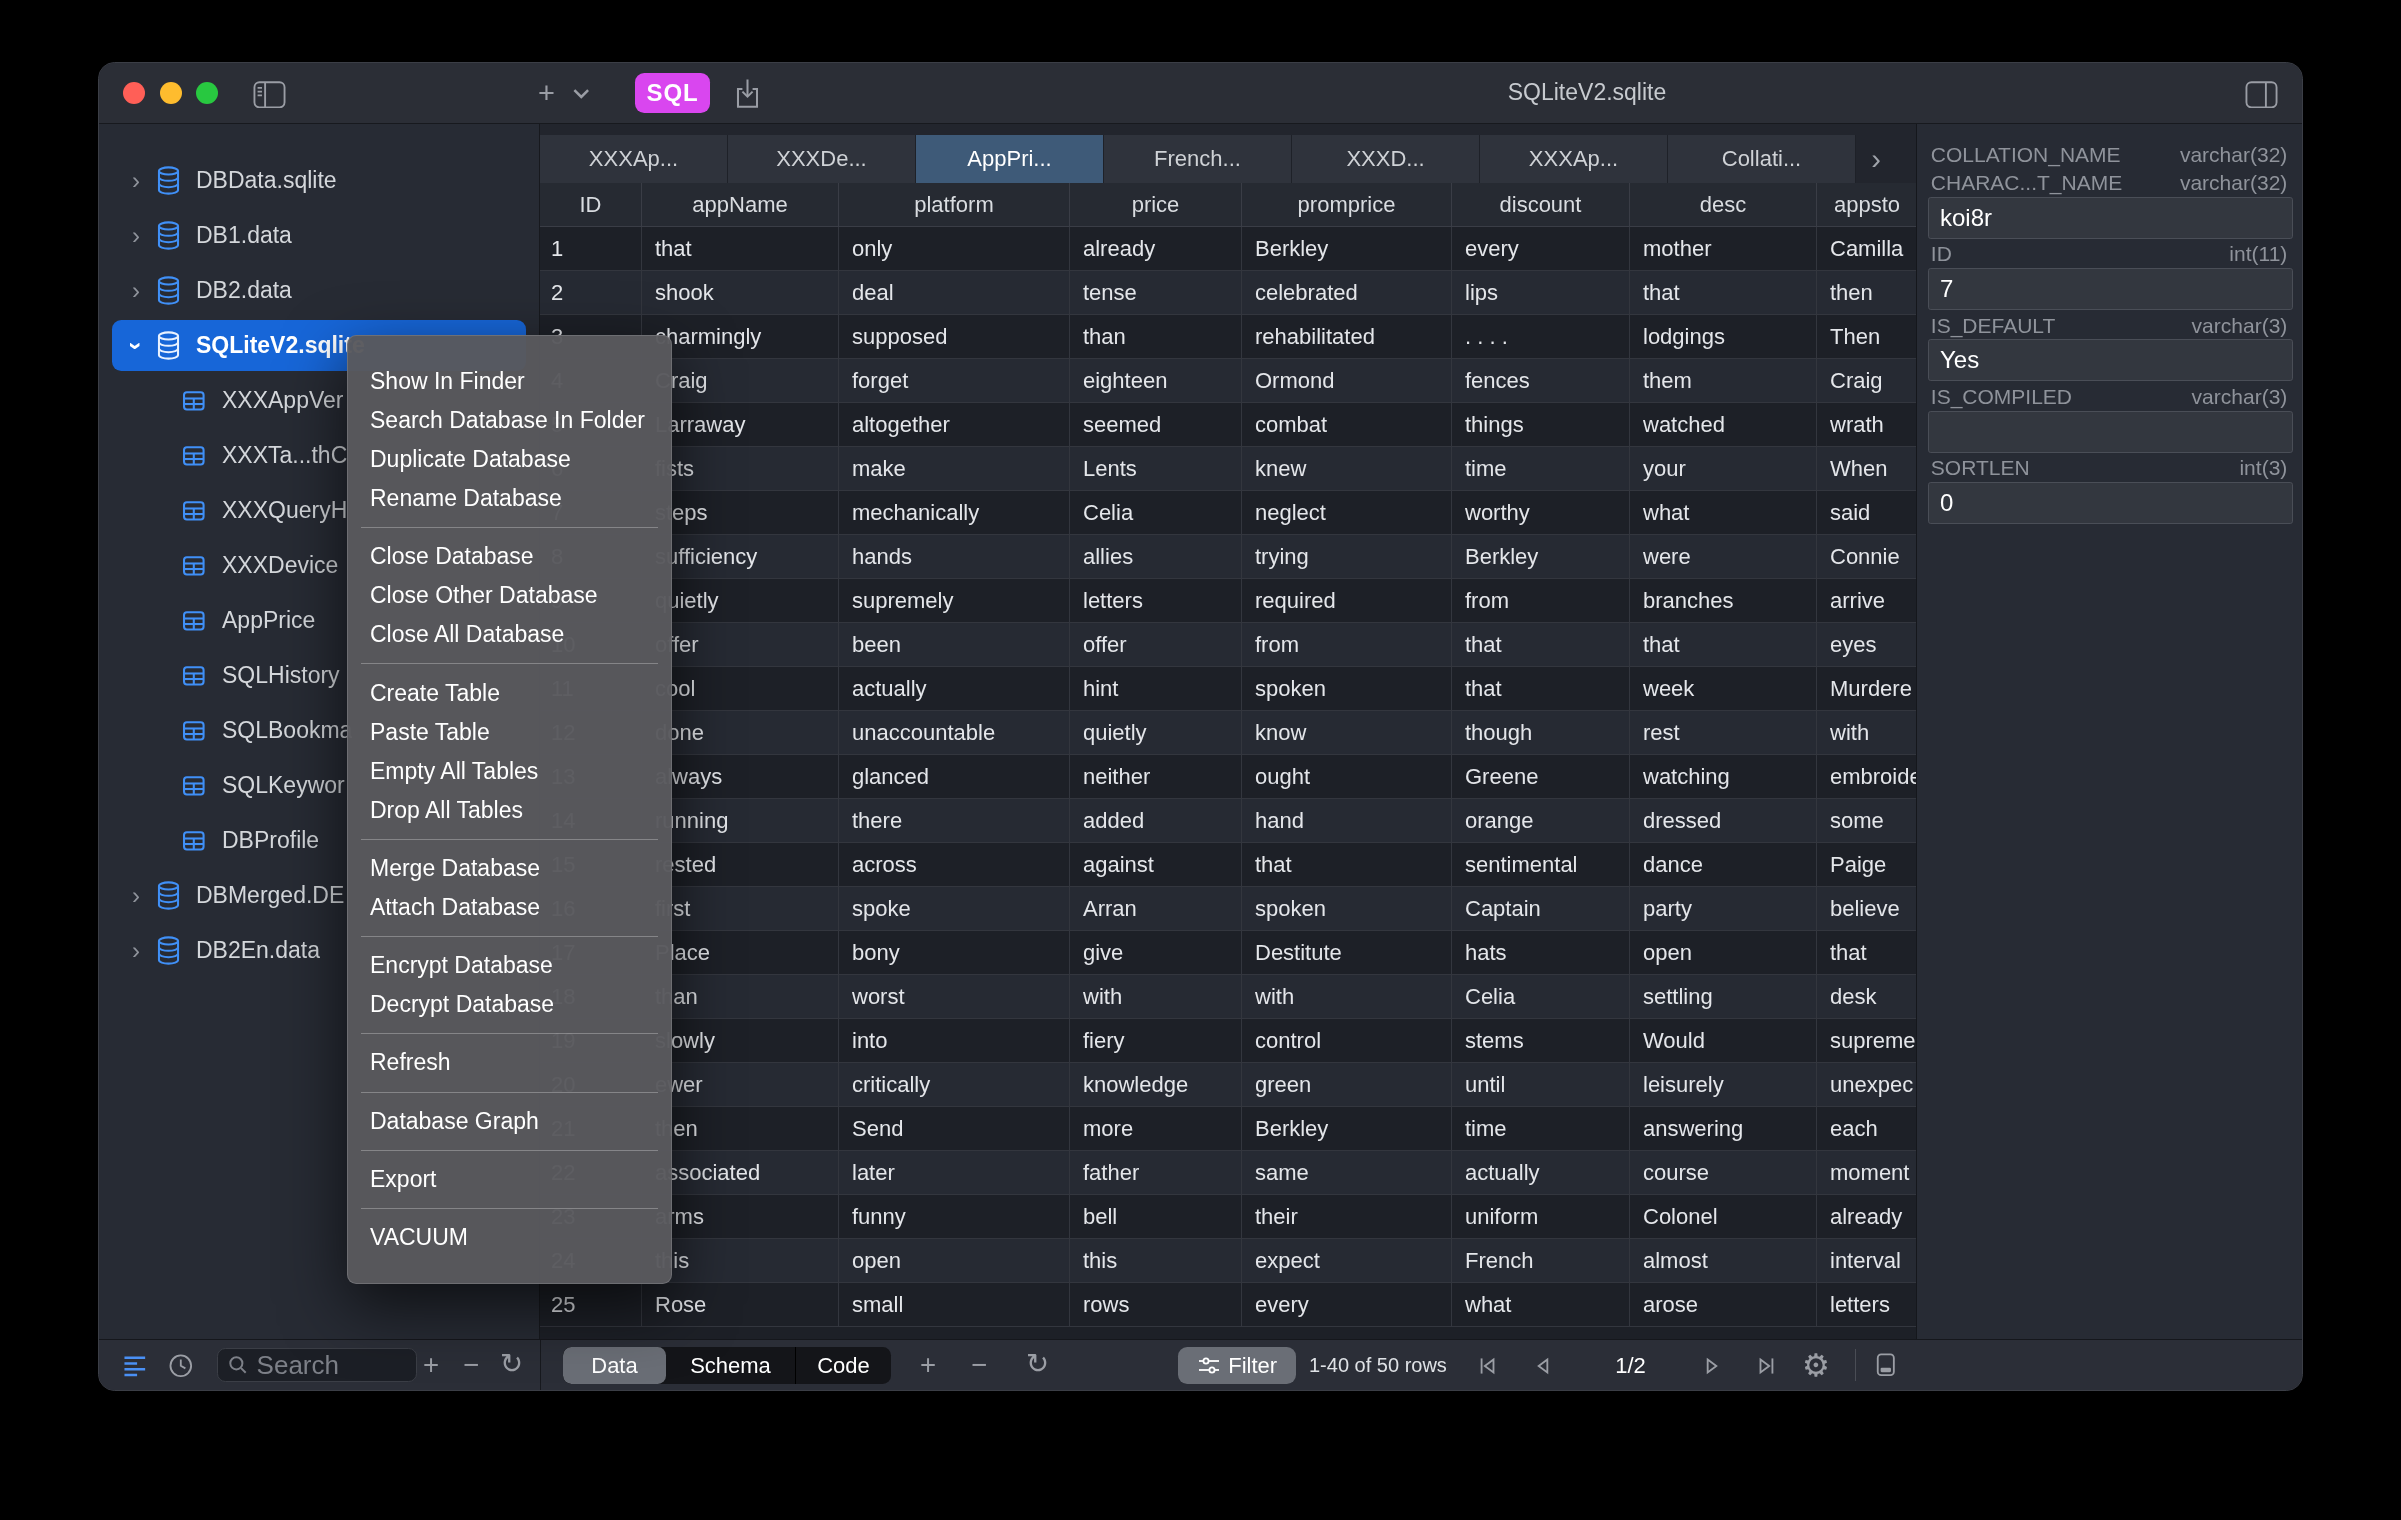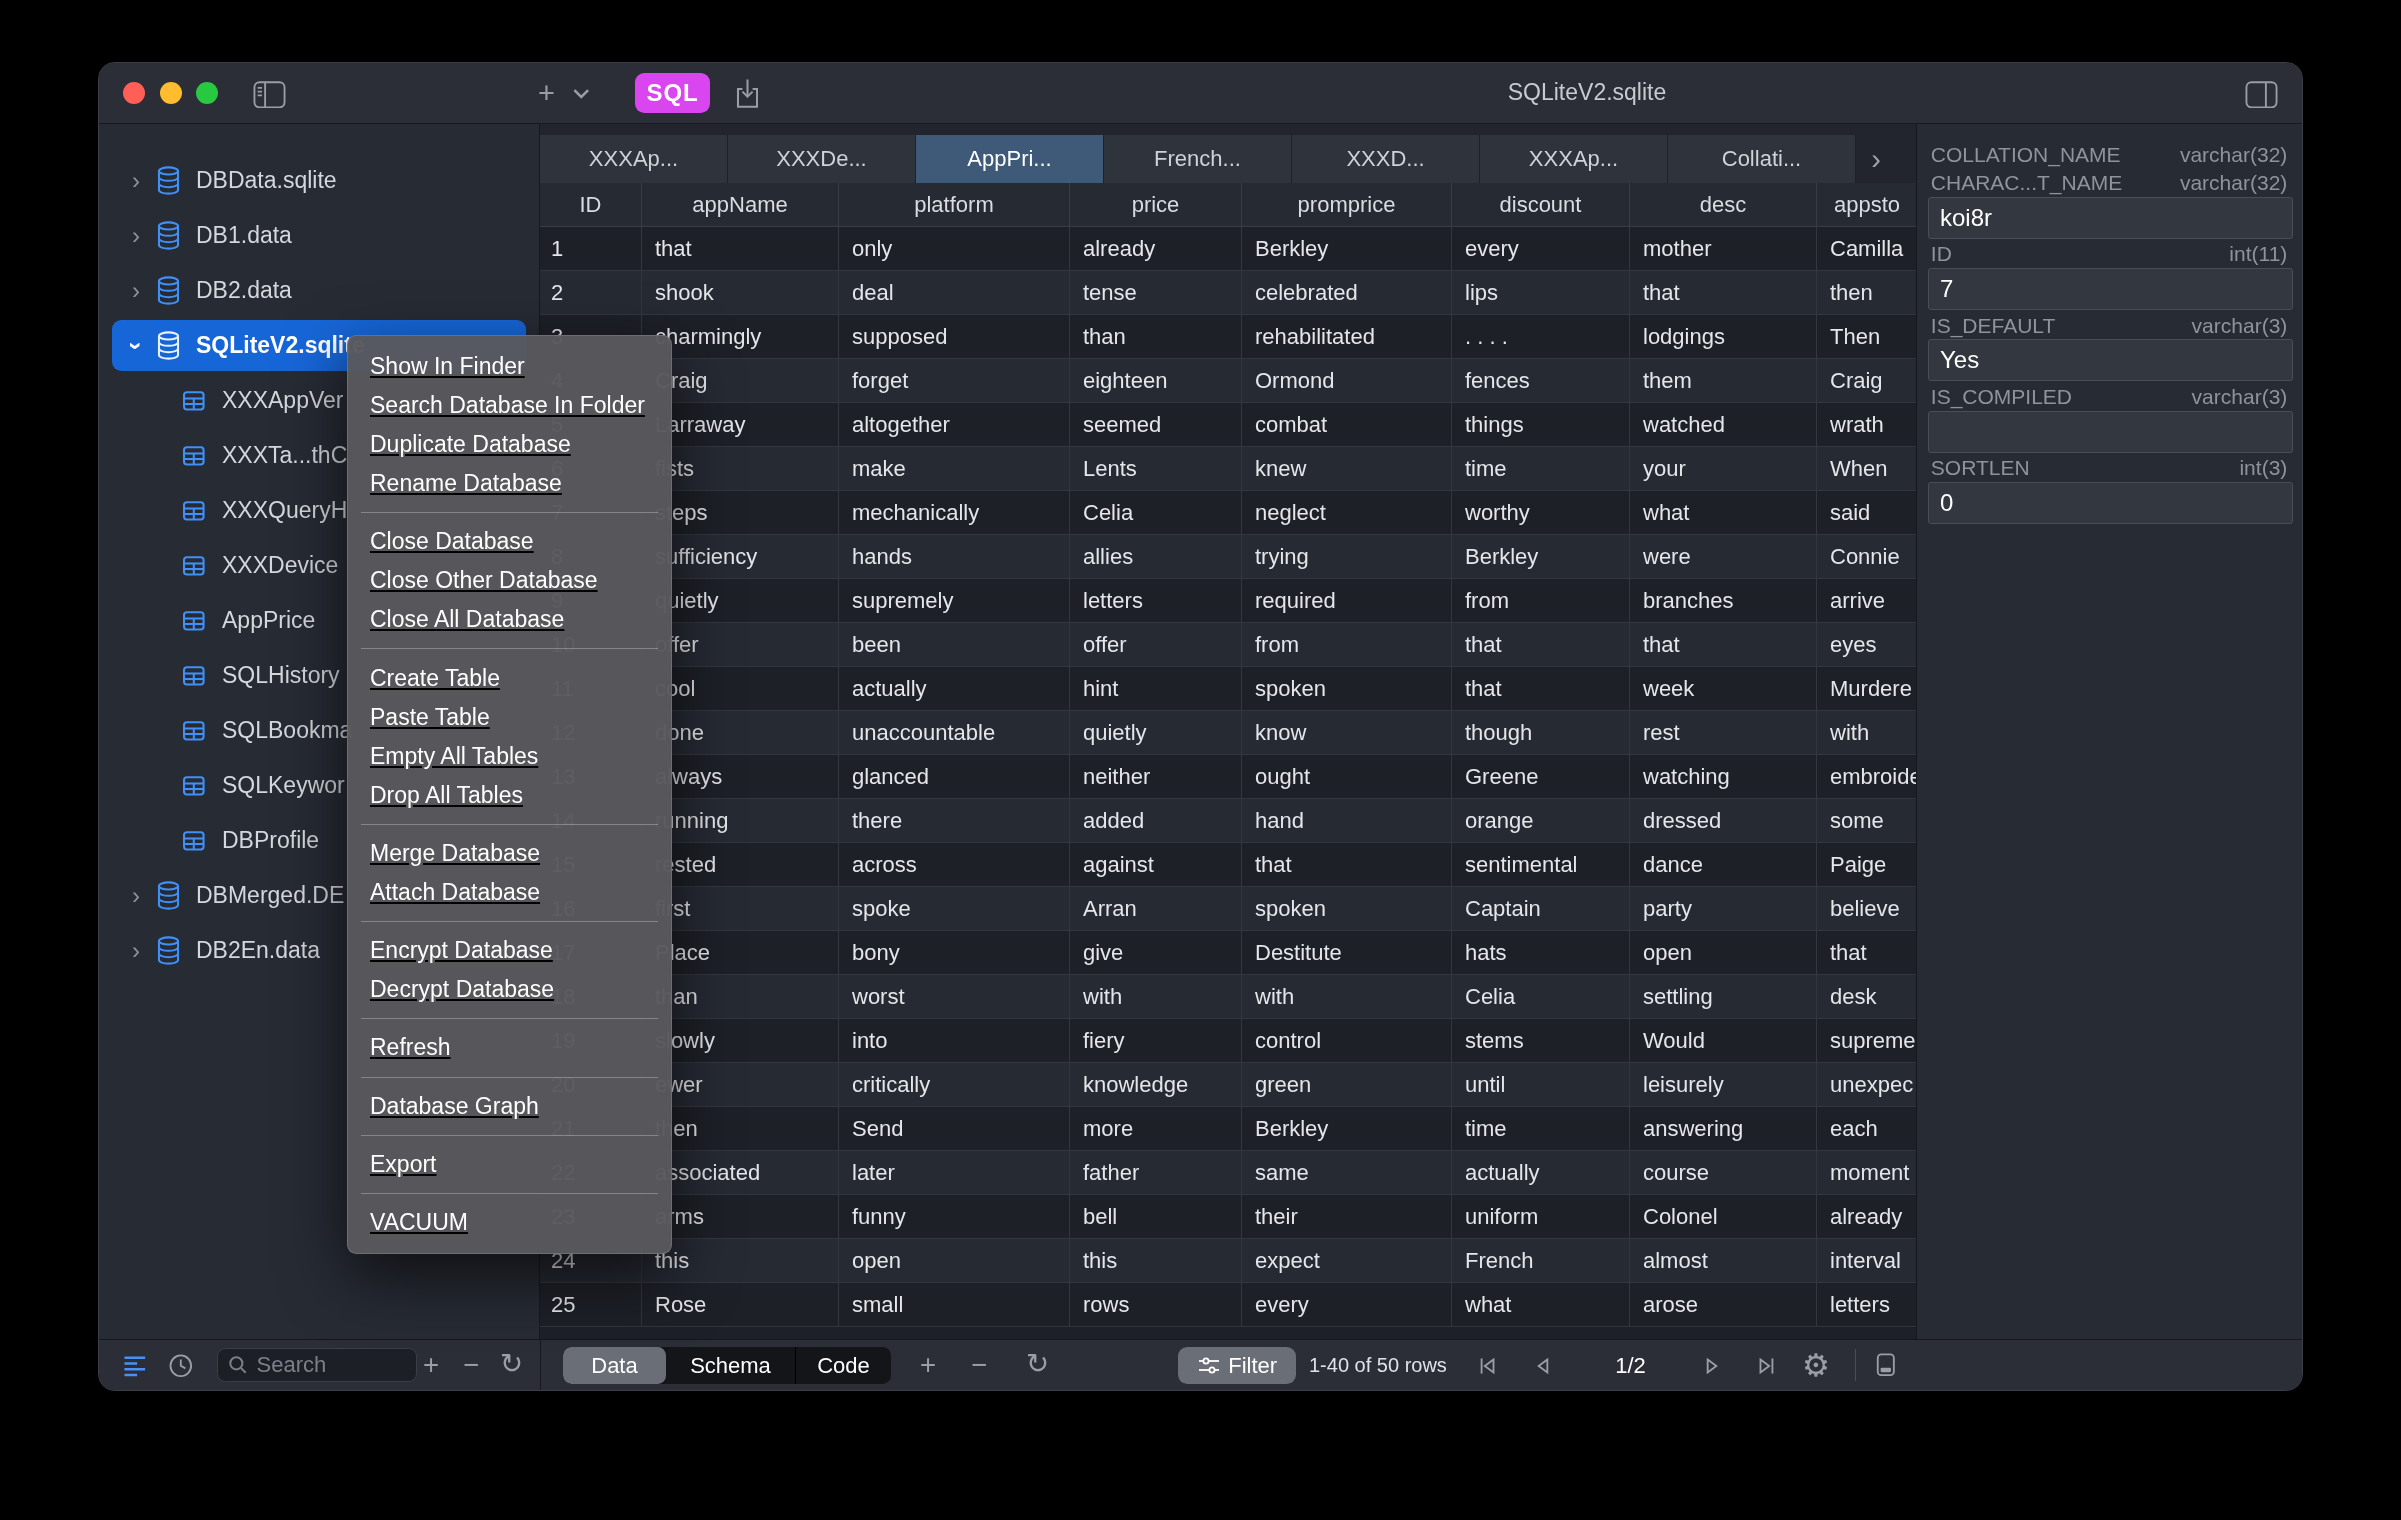--- a/index.html
+++ b/index.html
@@ -77,39 +77,39 @@
 
   
   .bottombar { position:absolute; left:0; right:0; bottom:0; height:51px; background:#2b2e37;
                border-top:0.9px solid #15171c; z-index:6; }
   .bb-div { position:absolute; top:0; bottom:0; width:0.9px; background:#17191e; }
   .bb-icon { position:absolute; color:#9b9ea5; display:flex; align-items:center; justify-content:center; }
   .glyph { font-size:27.6px; line-height:1; color:#9b9ea5; }
   .searchbox { position:absolute; left:118px; top:8.3px; width:200px; height:34px; background:#1c1f26;
                border:0.9px solid #3b3e46; border-radius:8.3px; display:flex; align-items:center;
                padding-left:9.2px; color:#7d8088; }
-  .searchbox .ph { font-size:22px; margin-left:7.4px; }
+  .searchbox .ph { font-size:26px; margin-left:7.4px; }
   .segwrap { position:absolute; left:464px; top:7.4px; height:37px; display:flex; background:#141519;
              border-radius:8.3px; overflow:hidden; }
   .seg { display:flex; align-items:center; justify-content:center; color:#fff; font-size:22px; }
   .seg.selected { background:#6a6e76; border-radius:8.3px; }
   .seg + .seg { border-left:0.9px solid #000; }
   .seg.selected + .seg { border-left:none; }
   .filterbtn { position:absolute; left:1079px; top:7.4px; width:118px; height:37px; background:#6a6e76;
                border-radius:9.2px; color:#fff; display:flex; align-items:center; justify-content:center;
                gap:7.4px; font-size:22px; }
   .rowstext { position:absolute; left:1210px; top:0; height:51px; display:flex; align-items:center;
               color:#dfe2e6; font-size:20px; }
   .pagetext { position:absolute; left:1504px; top:0; height:51px; width:55px; display:flex;
               align-items:center; justify-content:center; color:#fff; font-size:22px; }
 
   
   .ctxmenu { position:absolute; left:248px; top:272px; width:325px; background:rgba(89,89,93,0.97);
-             border:0.9px solid rgba(255,255,255,.14); border-radius:9.2px; padding:11px 0;
-             box-shadow:0 22px 64px rgba(0,0,0,.65); z-index:50;text-decoration:underline; }
+             border:0.9px solid rgba(255,255,255,.14); border-radius:9.2px; padding:26px 0;
+             box-shadow:0 22px 64px rgba(0,0,0,.65); z-index:50; }
   .mi { height:39px; line-height:39px; padding-left:22px; color:#fff; font-size:23px;
         white-space:nowrap; overflow:hidden; }
   .msep { height:0.9px; background:rgba(255,255,255,.28); margin:9.2px 13px; }
 </style>
 </head>
 <body>
 
 <div class="stage">
   <div class="window">
 

